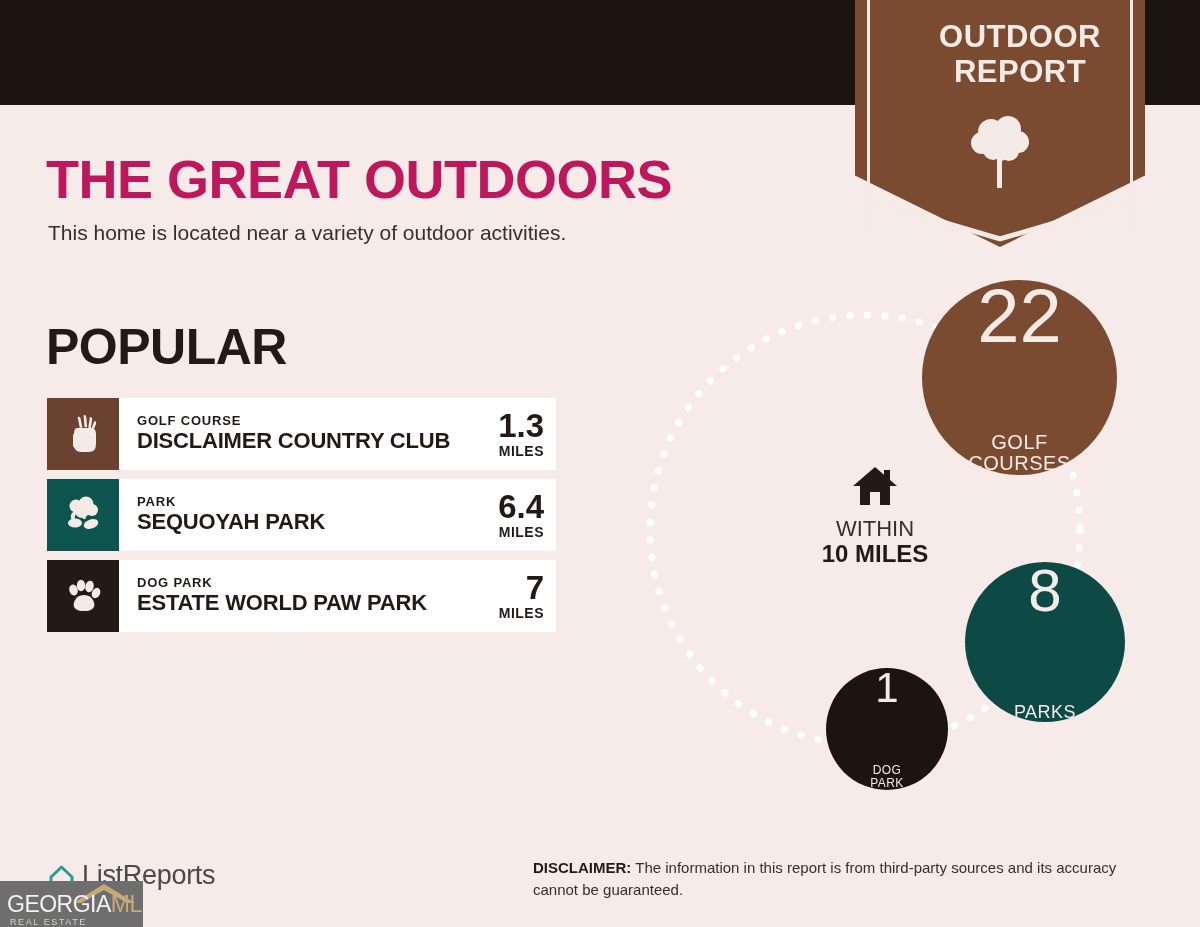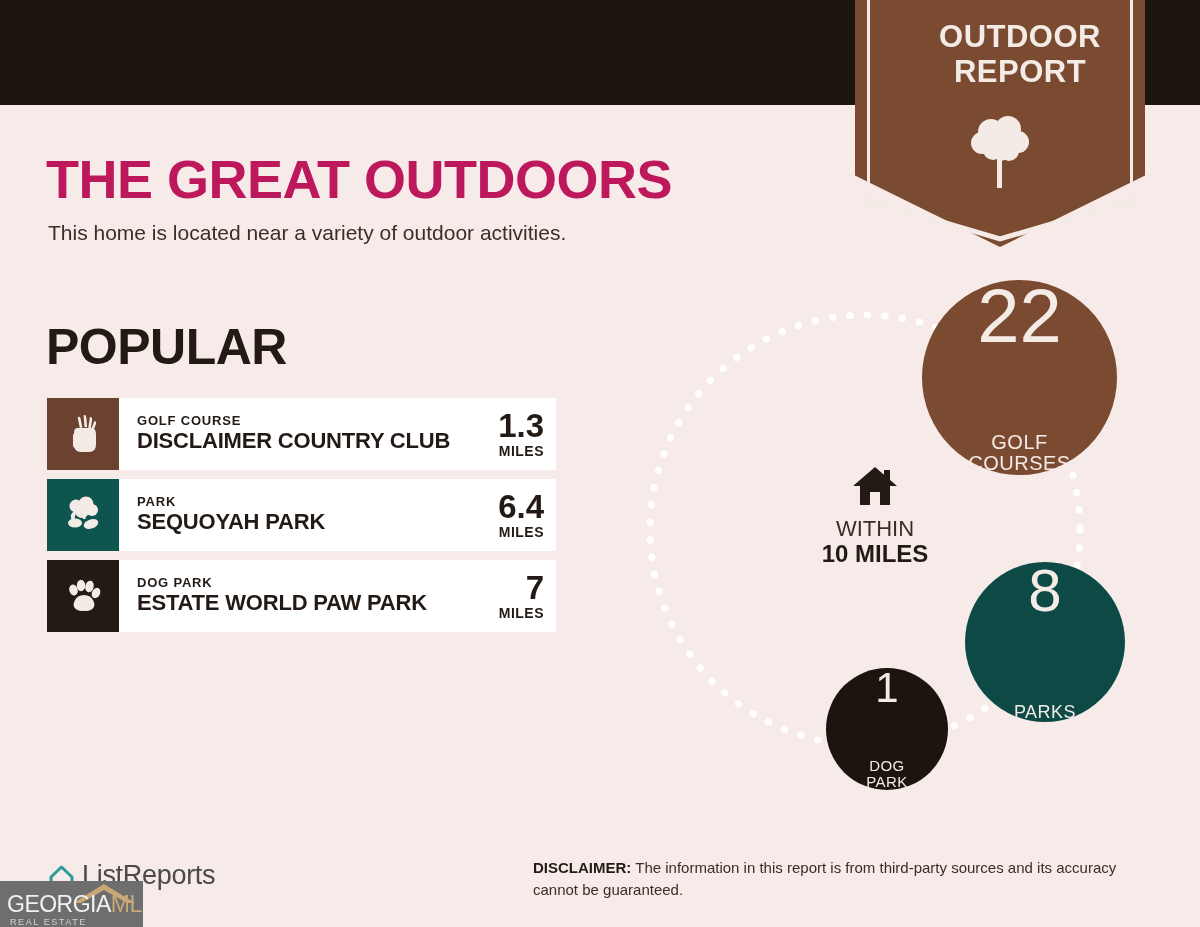--- a/index.html
+++ b/index.html
@@ -116,21 +116,21 @@
   .bubble-parks{
     left:345px; top:292px; width:160px; height:160px; background:#0D4A46; z-index:2;
   }
   .bubble-parks .bnum{ font-size:60px; }
   .bubble-parks .blabel{ font-size:18px; letter-spacing:0.5px; margin-top:5px; }
 
   .bubble-dog{
     left:206px; top:398px; width:122px; height:122px; background:#1C140F; z-index:2;
   }
   .bubble-dog .bnum{ font-size:42px; }
-  .bubble-dog .blabel{ font-size:15px; letter-spacing:0.4px; margin-top:15px; }
+  .bubble-dog .blabel{ font-size:12px; letter-spacing:0.4px; margin-top:15px; }
 
   .center-label{
     position:absolute; left:170px; top:195px; width:170px;
     text-align:center; z-index:2;
   }
   .center-house{ width:48px; height:42px; display:block; margin:0 auto 10px; }
   .center-l1{ font-size:22px; color:#3A2E28; line-height:1.1; }
   .center-l2{ font-size:24px; font-weight:bold; color:#231A15; line-height:1.1;text-align:center; }
 
   

